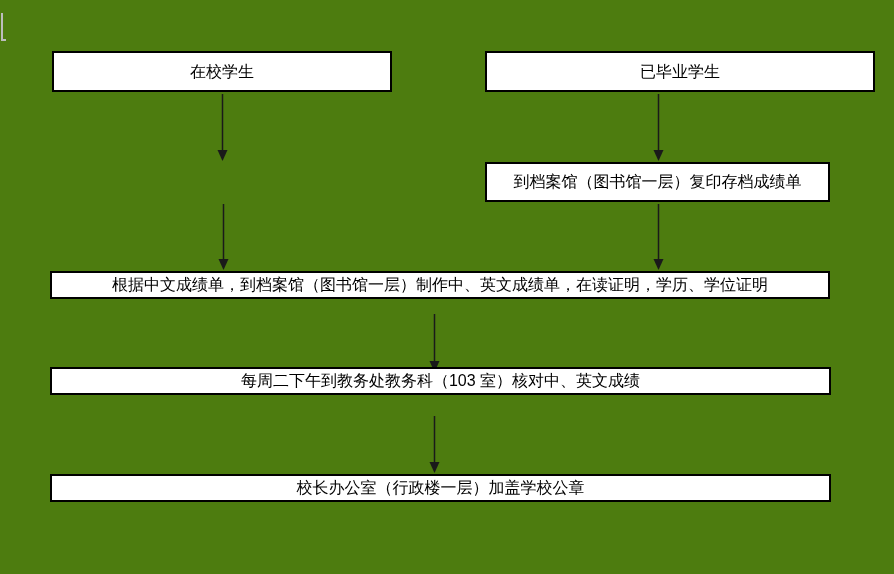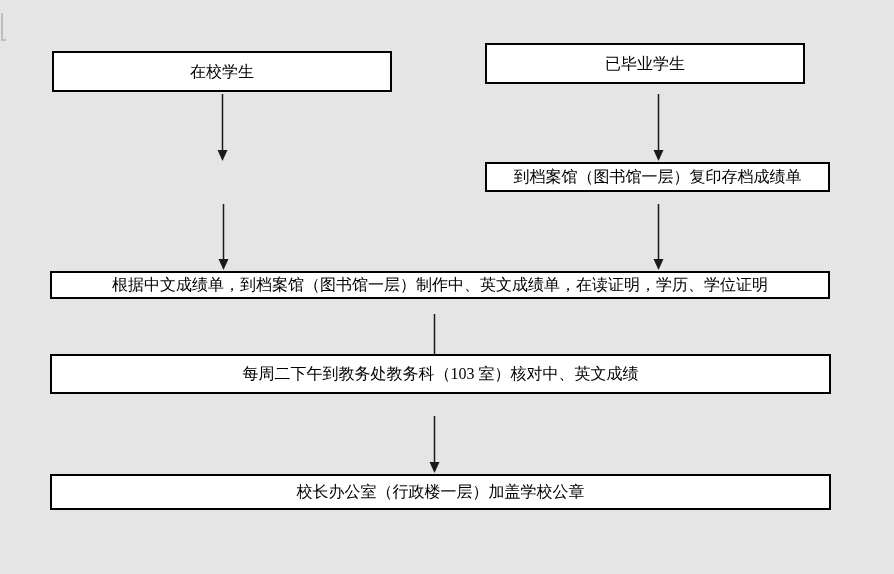--- a/index.html
+++ b/index.html
@@ -4,45 +4,45 @@
 <style>
   html, body {
     margin: 0;
     padding: 0;
     background: #ffffff;
   }
   #canvas {
     position: relative;
     width: 894px;
     height: 574px;
-    background: #e5e5e5;
+    background: #4d7c0f;
     overflow: hidden;
-    font-family: Liberation Serif, serif;
+    font-family: Liberation Sans, sans-serif;
     color: #000000;
   }
   .flow-node {
     position: absolute;
     box-sizing: border-box;
     border: 2px solid #000000;
     background: #ffffff;
     display: flex;
     align-items: center;
     justify-content: center;
     text-align: center;
     font-size: 16px;
     line-height: 1.2;
     white-space: nowrap;
   }
   #node-a { left: 52px;  top: 51px;  width: 340px; height: 41px; }
-  #node-b { left: 485px; top: 43px;  width: 320px; height: 41px; }
+  #node-b { left: 485px; top: 51px;  width: 390px; height: 41px; }
   #node-c { left: 50px;  top: 162px; width: 342px; height: 41px; }
-  #node-d { left: 485px; top: 162px; width: 345px; height: 30px; }
+  #node-d { left: 485px; top: 162px; width: 345px; height: 40px; }
   #node-e { left: 50px;  top: 271px; width: 780px; height: 28px; }
-  #node-f { left: 50px;  top: 354px; width: 781px; height: 40px; }
-  #node-g { left: 50px;  top: 474px; width: 781px; height: 36px; }
+  #node-f { left: 50px;  top: 367px; width: 781px; height: 28px; }
+  #node-g { left: 50px;  top: 474px; width: 781px; height: 28px; }
   #arrow-layer {
     position: absolute;
     left: 0;
     top: 0;
     width: 894px;
     height: 574px;
     pointer-events: none;
   }
   #caret-artifact {
     position: absolute;

